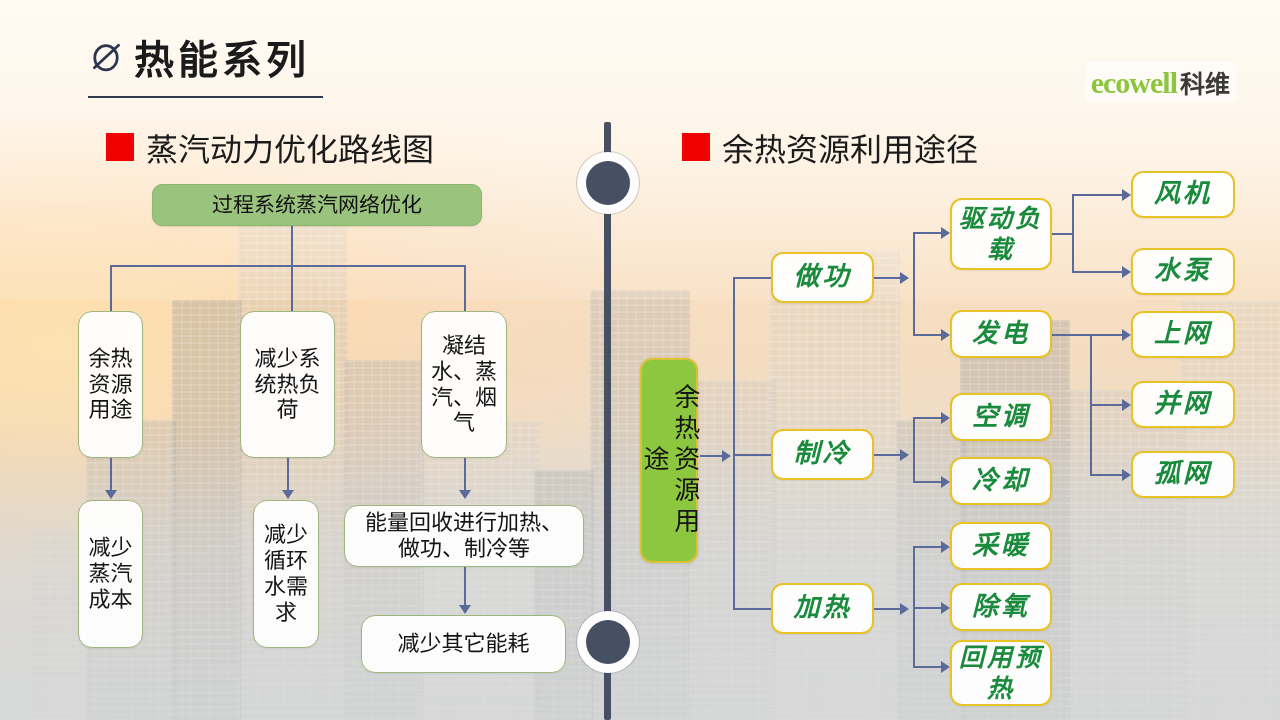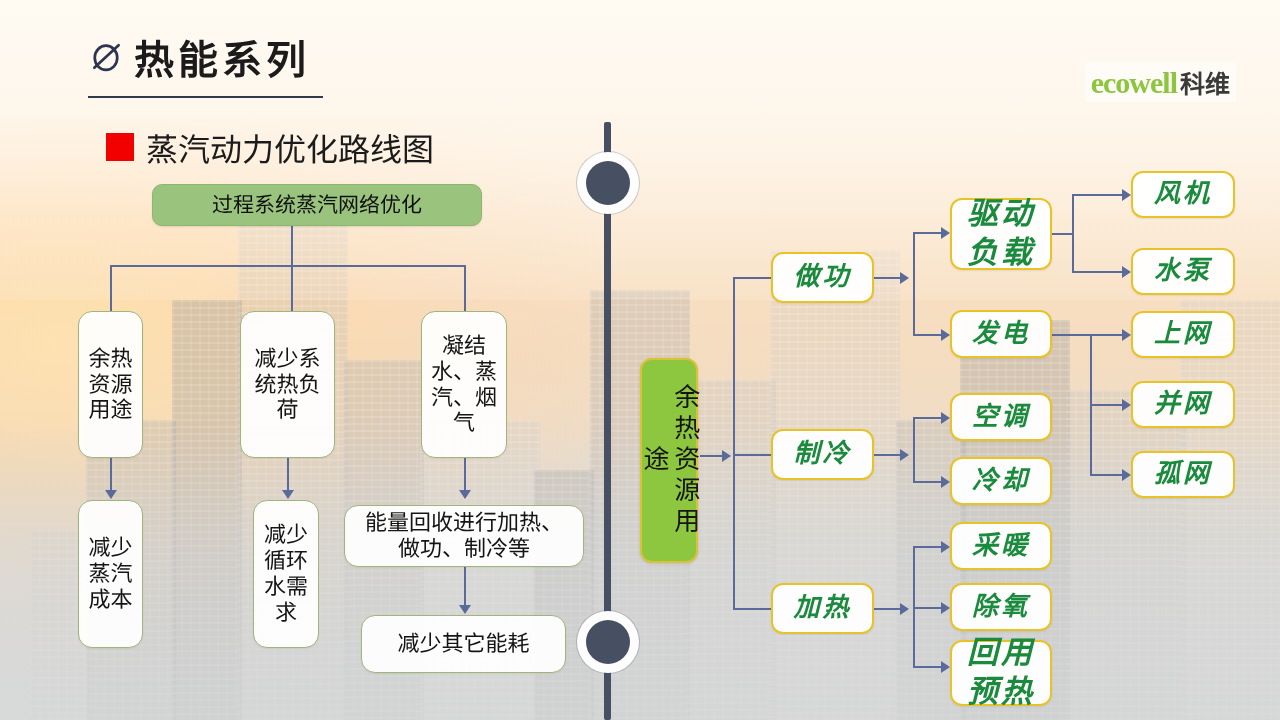--- a/index.html
+++ b/index.html
@@ -150,21 +150,21 @@
     border:2px solid #e8c328;
     border-radius:12px;
     color:#1a8a3c;
     font-size:26px;
     font-family:"Liberation Serif","DejaVu Serif",serif;
     font-style:italic;
     font-weight:bold;
     letter-spacing:3px;
     box-shadow:0 1px 2px rgba(0,0,0,.07);
   }
-  .n-right.two{font-size:31px;line-height:1.25;}
+  .n-right.two{font-size:25px;line-height:1.25;}
 
   
   .conn{position:absolute;background:#5a6a9a;}
   .vline{width:2px;}
   .hline{height:2px;}
   .arrow{
     position:absolute;width:0;height:0;
   }
   .arrow.down{
     border-left:6px solid transparent;border-right:6px solid transparent;
@@ -213,20 +213,24 @@
 
   <div class="logo">
     <span class="logo-ecowell">ecowell</span>
     <span class="logo-cn">科维</span>
   </div>
 
   <div class="sec-head" id="sec-left">
     <span class="sec-swatch" style="background:#f20000;"></span>
     <span class="sec-label">蒸汽动力优化路线图</span>
   </div>
+  <div class="sec-head" id="sec-right">
+    <span class="sec-swatch" style="background:#f20000;"></span>
+    <span class="sec-label">余热资源利用途径</span>
+  </div>
 
   <div class="divider-line"></div>
   <div class="divider-dot" id="dot-top">
       <i></i>
     </div>
   <div class="divider-dot" id="dot-bottom">
       <i></i>
     </div>
 
   <div class="conn vline" style="left:291px;top:226px;height:40px;"></div>

